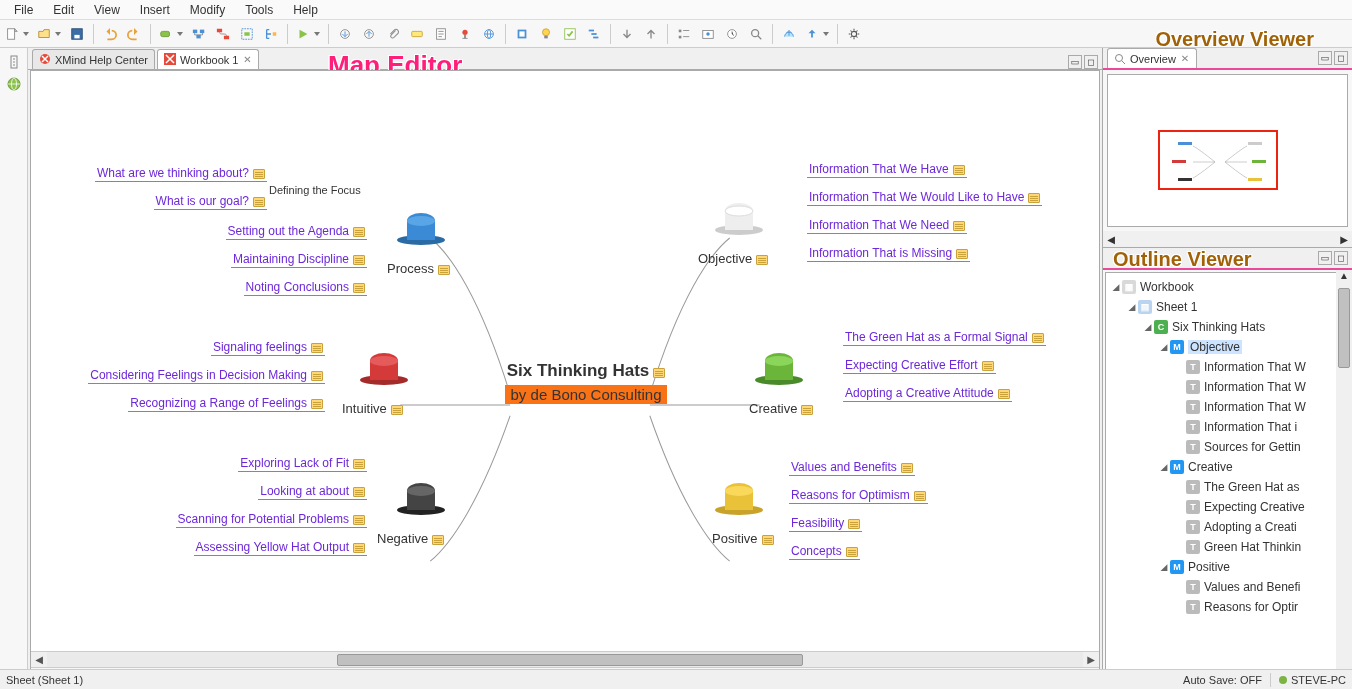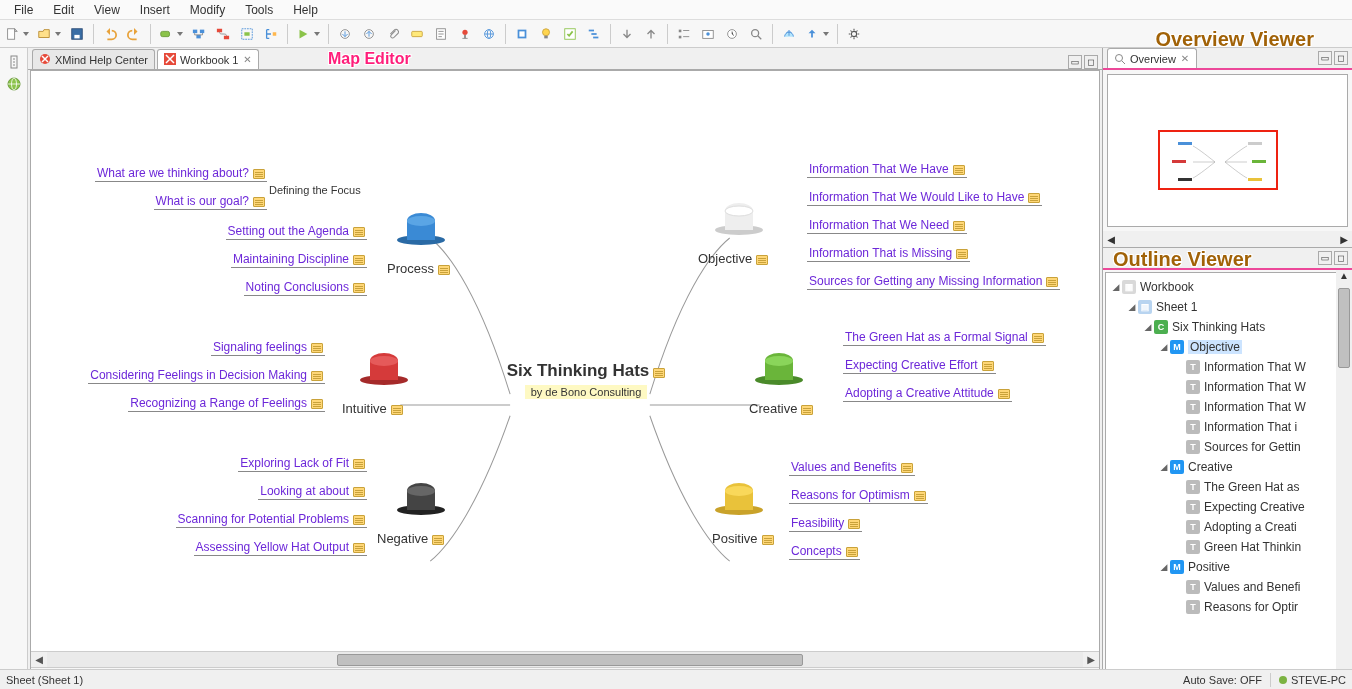--- a/index.html
+++ b/index.html
@@ -28,26 +28,26 @@
 
 .tabbar { display: flex; align-items: flex-end; height: 22px; background: #f0f0f0; border-bottom: 1px solid #aaa; padding-left: 4px; }
 .tab { display: flex; align-items: center; height: 20px; padding: 0 6px; border: 1px solid #aaa; border-bottom: none; background: #fff; margin-right: 2px; font-size: 11px; gap: 4px; border-radius: 3px 3px 0 0; position: relative; }
 .tab.inactive { background: #e8e8e8; }
 .tabclose { width: 10px; height: 10px; display: inline-flex; align-items: center; justify-content: center; font-size: 10px; color: #888; }
 .minmax { margin-left: auto; display: flex; gap: 2px; padding-right: 4px; }
 .minmax span { width: 14px; height: 14px; border: 1px solid #aaa; font-size: 9px; display: flex; align-items: center; justify-content: center; }
 
 
 .canvas-wrap { flex: 1; background: #fff; border: 1px solid #aaa; margin: 0 2px 2px 2px; position: relative; overflow: hidden; }
-.label-overlay { position: absolute; font-family: "Arial Black", Arial; font-size: 16px; font-weight: 900; color: #ff1e7a; text-shadow: 1px 1px 0 #fff, -1px -1px 0 #fff, 1px -1px 0 #fff, -1px 1px 0 #fff; pointer-events: none; white-space: nowrap; }
+.label-overlay { position: absolute; font-family: "Arial Black", Arial; font-size: 26px; font-weight: 900; color: #ff1e7a; text-shadow: 1px 1px 0 #fff, -1px -1px 0 #fff, 1px -1px 0 #fff, -1px 1px 0 #fff; pointer-events: none; white-space: nowrap; }
 
 
 .node-center { position: absolute; text-align: center; }
 .node-center .title { font-size: 17px; font-weight: bold; color: #333; }
-.node-center .sub { background: #fef9c3; padding: 1px 6px; font-size: 11px; margin-top: 4px; display: inline-block; }
+.node-center .sub { background: #f97316; padding: 1px 6px; font-size: 15px; margin-top: 4px; display: inline-block; }
 .branch-label { position: absolute; font-size: 13px; color: #333; white-space: nowrap; }
 .note-icon { display: inline-block; width: 12px; height: 10px; background: #ffd777; border: 1px solid #c9a23a; border-radius: 1px; margin-left: 4px; vertical-align: middle; }
 .note-icon::after { content: ""; display: block; width: 8px; height: 1px; background: #c9a23a; box-shadow: 0 2px 0 #c9a23a, 0 4px 0 #c9a23a; margin: 2px auto 0; }
 .hat { position: absolute; width: 56px; height: 40px; }
 .topic { position: absolute; font-size: 12px; color: #6d28d9; border-bottom: 1px solid #888; padding: 1px 2px; white-space: nowrap; }
 .topic.leftside { text-align: right; }
 .group-label { position: absolute; font-size: 11px; color: #333; white-space: nowrap; }
 
 
 .hat svg { width: 56px; height: 40px; }
@@ -404,21 +404,20 @@
       <div class="hat" style="left:680px; top:125px;"><svg viewBox="0 0 56 40">
             <ellipse cx="28" cy="34" rx="24" ry="5" fill="#ccc"></ellipse>
             <path d="M14 34V15a14 8 0 0 1 28 0v19" fill="#eee"></path>
             <ellipse cx="28" cy="15" rx="14" ry="5" fill="#fff" stroke="#ddd"></ellipse>
           </svg></div>
       <div class="branch-label" style="left:667px; top:180px;"><span>Objective</span><span class="note-icon"></span></div>
       <div class="topic" style="left:776px; top:90px;"><span>Information That We Have</span><span class="note-icon"></span></div>
       <div class="topic" style="left:776px; top:118px;"><span>Information That We Would Like to Have</span><span class="note-icon"></span></div>
       <div class="topic" style="left:776px; top:146px;"><span>Information That We Need</span><span class="note-icon"></span></div>
       <div class="topic" style="left:776px; top:174px;"><span>Information That is Missing</span><span class="note-icon"></span></div>
-      <div class="topic" style="left:776px; top:202px;"><span>Sources for Getting any Missing Information</span><span class="note-icon"></span></div>
 
       <div class="hat" style="left:720px; top:275px;"><svg viewBox="0 0 56 40">
             <ellipse cx="28" cy="34" rx="24" ry="5" fill="#4a8a2a"></ellipse>
             <path d="M14 34V15a14 8 0 0 1 28 0v19" fill="#6ab53a"></path>
             <ellipse cx="28" cy="15" rx="14" ry="5" fill="#8ad55a"></ellipse>
           </svg></div>
       <div class="branch-label" style="left:718px; top:330px;"><span>Creative</span><span class="note-icon"></span></div>
       <div class="topic" style="left:812px; top:258px;"><span>The Green Hat as a Formal Signal</span><span class="note-icon"></span></div>
       <div class="topic" style="left:812px; top:286px;"><span>Expecting Creative Effort</span><span class="note-icon"></span></div>
       <div class="topic" style="left:812px; top:314px;"><span>Adopting a Creative Attitude</span><span class="note-icon"></span></div>

